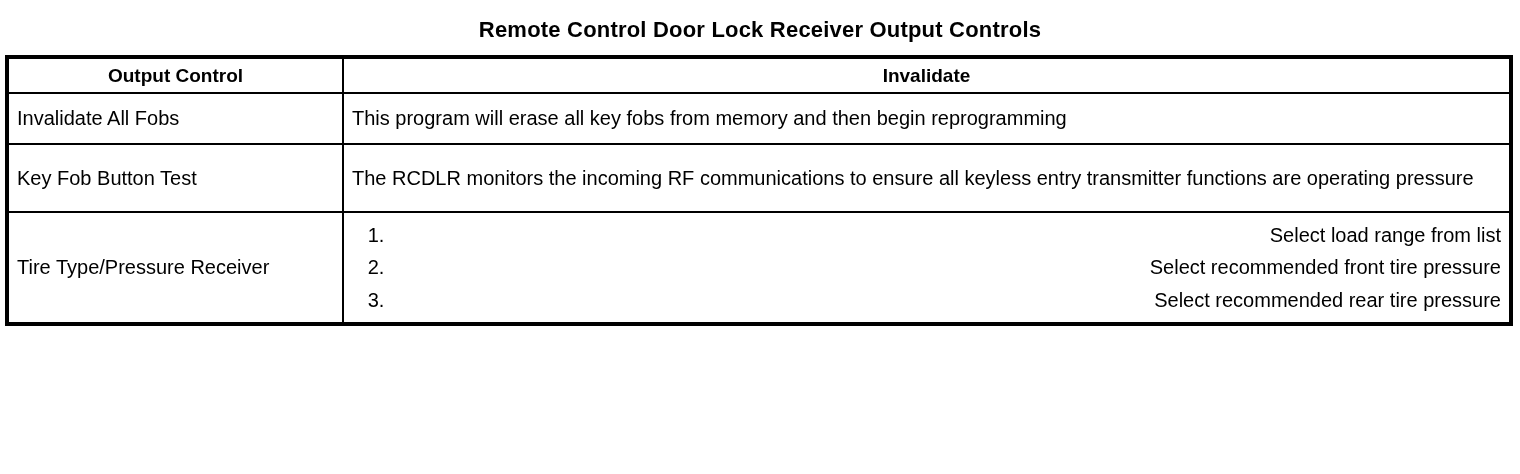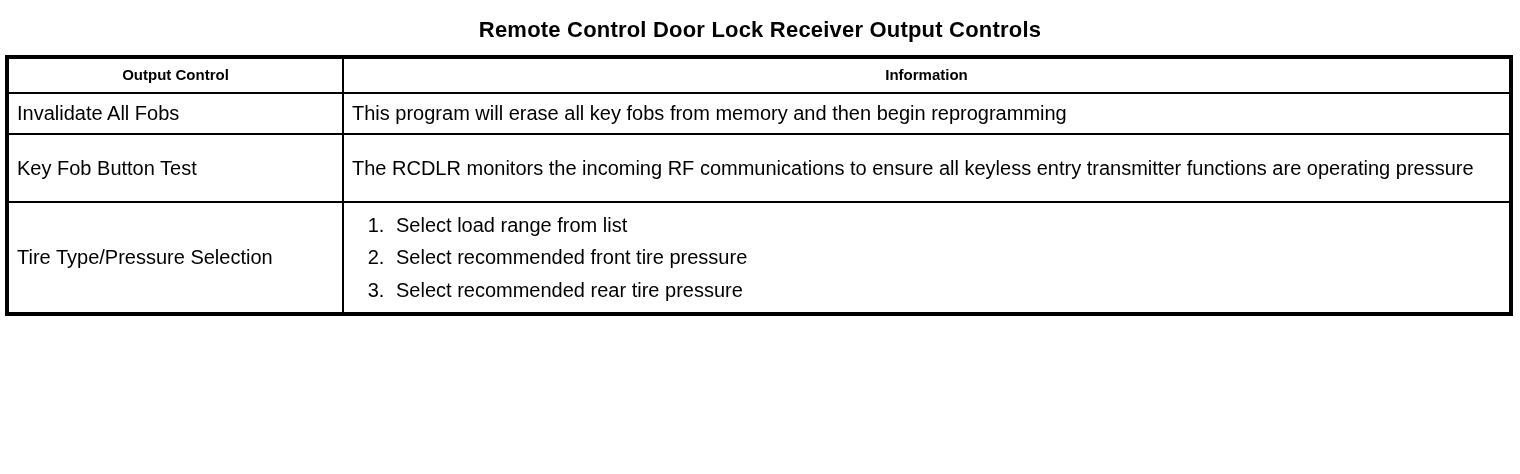--- a/index.html
+++ b/index.html
@@ -34,69 +34,70 @@
   th, td {
     border: 2px solid #000;
     padding: 2px 8px;
     vertical-align: middle;
     font-size: 20px;
     line-height: 1.22;
     overflow: hidden;
   }
   th {
     font-weight: bold;
-    font-size: 15px;
+    font-size: 19px;
     text-align: center;
   }
   td.control-cell { text-align: left; }
   td.desc-cell { text-align: left; }
   tr.row-header  { height: 36px; }
   tr.row-0 { height: 68px; }
-  tr.row-1 { height: 41px; }
+  tr.row-1 { height: 51px; }
   tr.row-2 { height: 68px; }
   tr.row-3 { height: 38px; }
   tr.row-4 { height: 104px; }
   tr.row-5 { height: 34px; }
   ol.steps {
     margin: 0;
     padding-left: 38px;
   }
   ol.steps li {
     margin: 8px 0;
     padding-left: 6px;
+    text-align: right;
   }
 </style>
 </head>
 <body>
 
 <div class="page">
   <div class="doc-title">Remote Control Door Lock Receiver Output Controls</div>
 
   <table class="oc-table">
     <colgroup>
       <col class="col-control">
       <col class="col-desc">
     </colgroup>
     <thead>
       <tr class="row-header">
         <th>Output Control</th>
-        <th>Information</th>
+        <th>Invalidate</th>
       </tr>
     </thead>
     <tbody>
       <tr class="row-1">
         <td class="control-cell">Invalidate All Fobs</td>
         <td class="desc-cell">This program will erase all key fobs from memory and then begin reprogramming</td>
       </tr>
       <tr class="row-2">
         <td class="control-cell">Key Fob Button Test</td>
         <td class="desc-cell">The RCDLR monitors the incoming RF communications to ensure all keyless entry transmitter functions are operating pressure</td>
       </tr>
       <tr class="row-4">
-        <td class="control-cell">Tire Type/Pressure Selection</td>
+        <td class="control-cell">Tire Type/Pressure Receiver</td>
         <td class="desc-cell">
           <ol class="steps">
             <li>Select load range from list</li>
             <li>Select recommended front tire pressure</li>
             <li>Select recommended rear tire pressure</li>
           </ol>
         </td>
       </tr>
     </tbody>
   </table>

